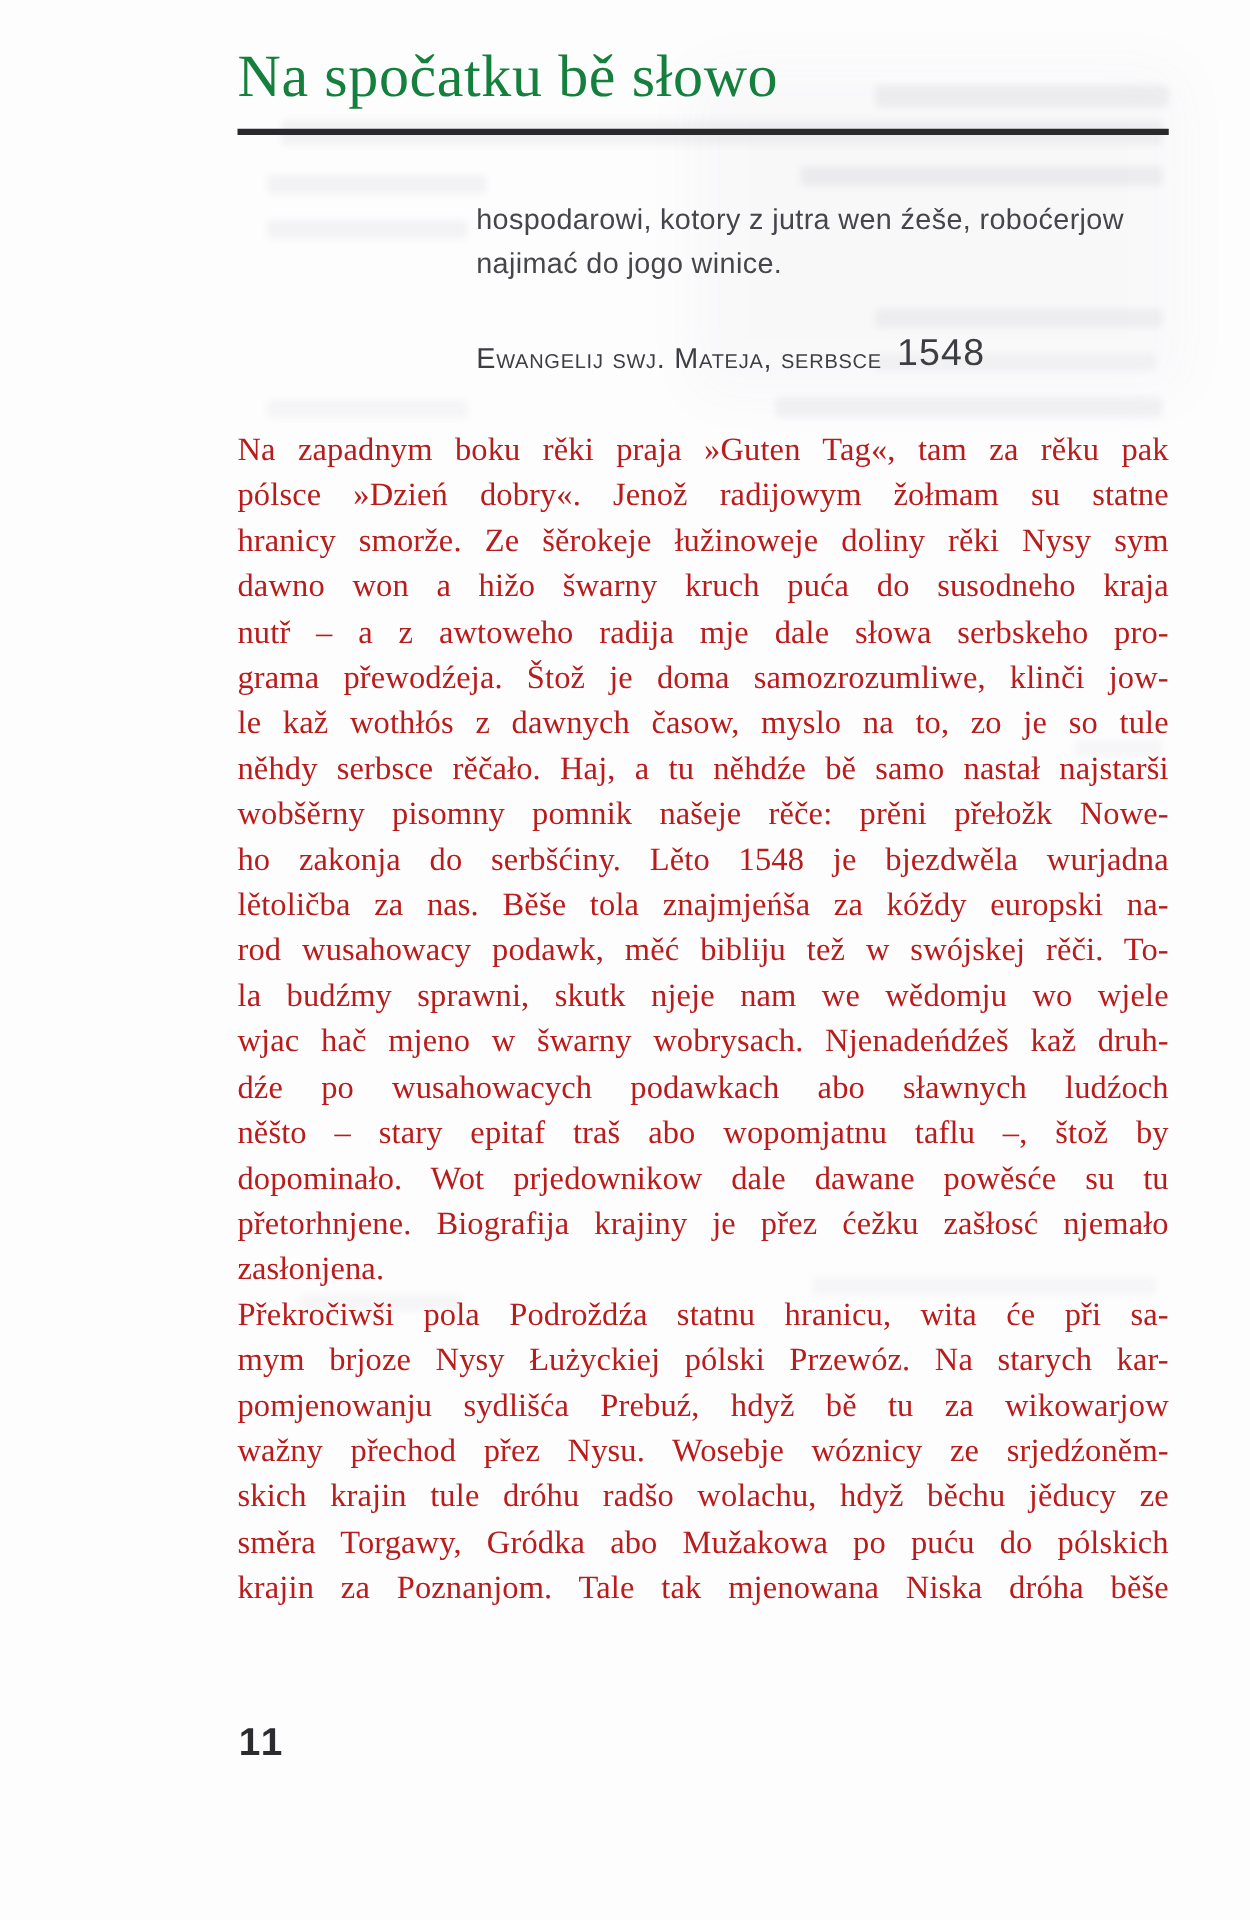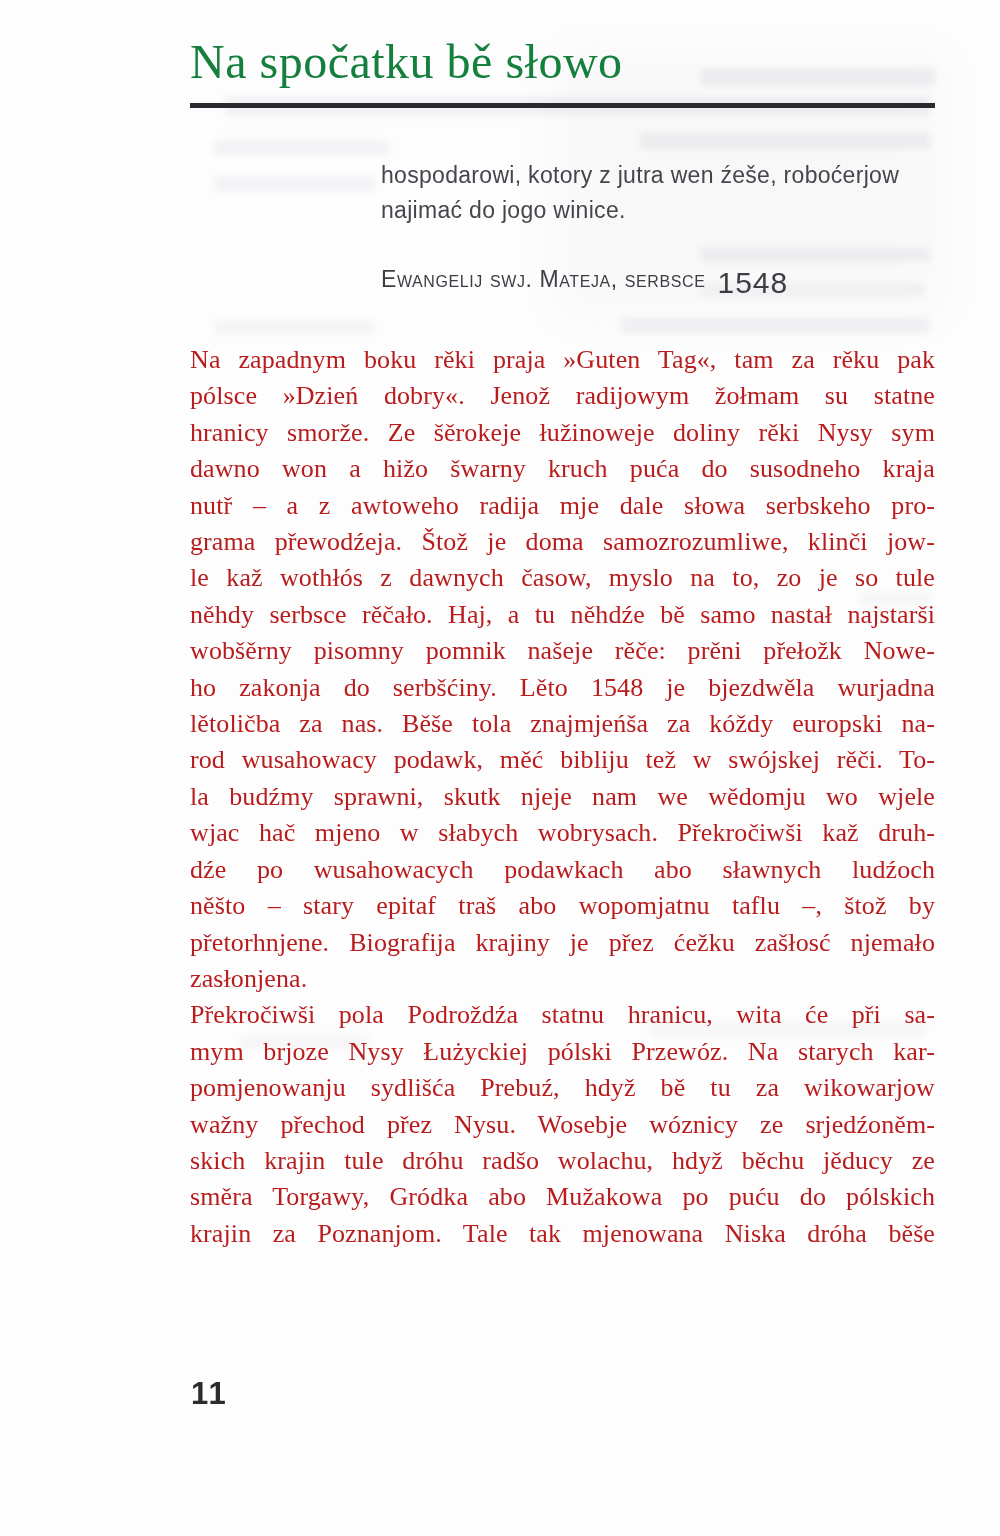--- a/index.html
+++ b/index.html
@@ -62,21 +62,21 @@
     font-size: 23px;
     line-height: 35px;
     letter-spacing: 0.3px;
     white-space: nowrap;
   }
   .ep-attrib {
     position: absolute;
     left: 381px;
     top: 266px;
     display: flex;
-    align-items: flex-start;
+    align-items: flex-end;
     gap: 12px;
     font-family: "Liberation Sans", sans-serif;
     color: #3d3d44;
   }
   .ep-source {
     font-variant: small-caps;
     font-size: 23px;
     letter-spacing: 0.6px;
     white-space: nowrap;
   }
@@ -152,23 +152,24 @@
       <div class="body-line">dawno won a hižo šwarny kruch puća do susodneho kraja</div>
       <div class="body-line">nutř – a z awtoweho radija mje dale słowa serbskeho pro-</div>
       <div class="body-line">grama přewodźeja. Štož je doma samozrozumliwe, klinči jow-</div>
       <div class="body-line">le kaž wothłós z dawnych časow, myslo na to, zo je so tule</div>
       <div class="body-line">něhdy serbsce rěčało. Haj, a tu něhdźe bě samo nastał najstarši</div>
       <div class="body-line">wobšěrny pisomny pomnik našeje rěče: prěni přełožk Nowe-</div>
       <div class="body-line">ho zakonja do serbšćiny. Lěto 1548 je bjezdwěla wurjadna</div>
       <div class="body-line">lětoličba za nas. Běše tola znajmjeńša za kóždy europski na-</div>
       <div class="body-line">rod wusahowacy podawk, měć bibliju tež w swójskej rěči. To-</div>
       <div class="body-line">la budźmy sprawni, skutk njeje nam we wědomju wo wjele</div>
-      <div class="body-line">wjac hač mjeno w słabych wobrysach. Překročiwši kaž druh-</div>
+      <div class="body-line">wjac hač mjeno w šwarny wobrysach. Njenadeńdźeš kaž druh-</div>
       <div class="body-line">dźe po wusahowacych podawkach abo sławnych ludźoch</div>
       <div class="body-line">něšto – stary epitaf traš abo wopomjatnu taflu –, štož by</div>
+      <div class="body-line">dopominało. Wot prjedownikow dale dawane powěsće su tu</div>
       <div class="body-line">přetorhnjene. Biografija krajiny je přez ćežku zašłosć njemało</div>
       <div class="body-line nojust">zasłonjena.</div>
       <div class="body-line">Překročiwši pola Podroždźa statnu hranicu, wita će při sa-</div>
       <div class="body-line">mym brjoze Nysy Łużyckiej pólski Przewóz. Na starych kar-</div>
       <div class="body-line">pomjenowanju sydlišća Prebuź, hdyž bě tu za wikowarjow</div>
       <div class="body-line">wažny přechod přez Nysu. Wosebje wóznicy ze srjedźoněm-</div>
       <div class="body-line">skich krajin tule dróhu radšo wolachu, hdyž běchu jěducy ze</div>
       <div class="body-line">směra Torgawy, Gródka abo Mužakowa po puću do pólskich</div>
       <div class="body-line">krajin za Poznanjom. Tale tak mjenowana Niska dróha běše</div>
     </div>

